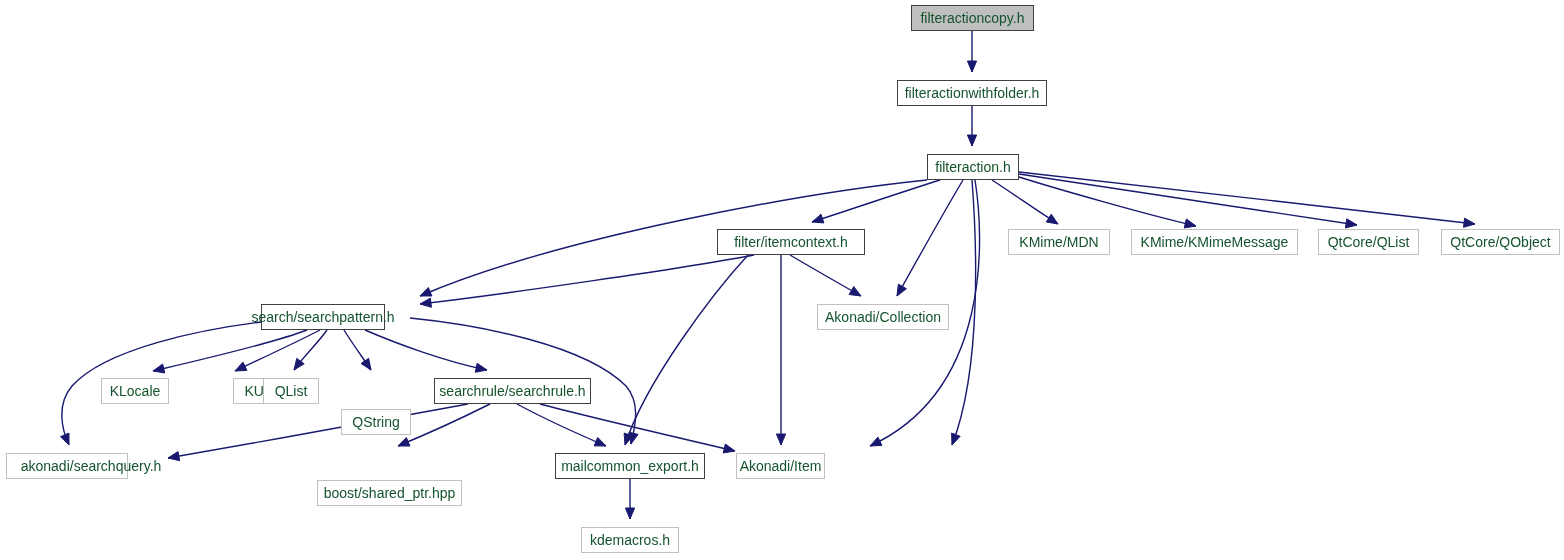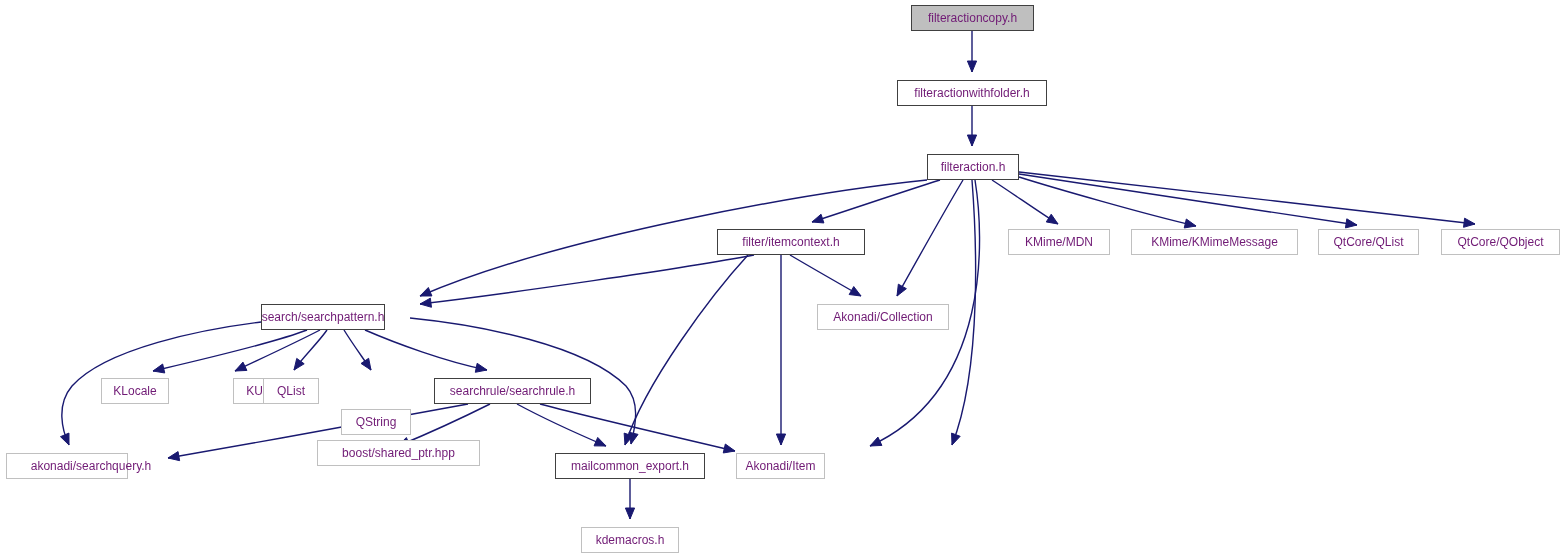--- a/index.html
+++ b/index.html
@@ -33,23 +33,23 @@
     stroke-width: 1;
   }
   .node {
     position: absolute;
     box-sizing: border-box;
     height: 26px;
     display: flex;
     align-items: center;
     justify-content: center;
     white-space: nowrap;
-    font-size: 12px;
+    font-size: 14px;
     line-height: 1;
-    color: #701a75;
+    color: #14532d;
     background: #ffffff;
     border: 1px solid #c0c0c0;
     z-index: 2;
   }
   .node.strong {
     border: 1px solid #404040;
   }
   .node.root {
     border: 1px solid #404040;
     background: #bfbfbf;
@@ -163,21 +163,21 @@
       </div>
       <div class="node " style="left: 341px; top: 378px; width: 70px; margin-top: 31px;">
         <span class="node-label">QString</span>
       </div>
       <div class="node strong" style="left: 434px; top: 378px; width: 157px;">
         <span class="node-label">searchrule/searchrule.h</span>
       </div>
       <div class="node " style="left: 6px; top: 453px; width: 122px; padding-left: 48px;">
         <span class="node-label">akonadi/searchquery.h</span>
       </div>
-      <div class="node " style="left: 317px; top: 440px; width: 163px;">
+      <div class="node " style="left: 317px; top: 480px; width: 145px;">
         <span class="node-label">boost/shared_ptr.hpp</span>
       </div>
       <div class="node strong" style="left: 555px; top: 453px; width: 150px;">
         <span class="node-label">mailcommon_export.h</span>
       </div>
       <div class="node " style="left: 736px; top: 453px; width: 89px;">
         <span class="node-label">Akonadi/Item</span>
       </div>
       <div class="node " style="left: 581px; top: 527px; width: 98px;">
         <span class="node-label">kdemacros.h</span>

